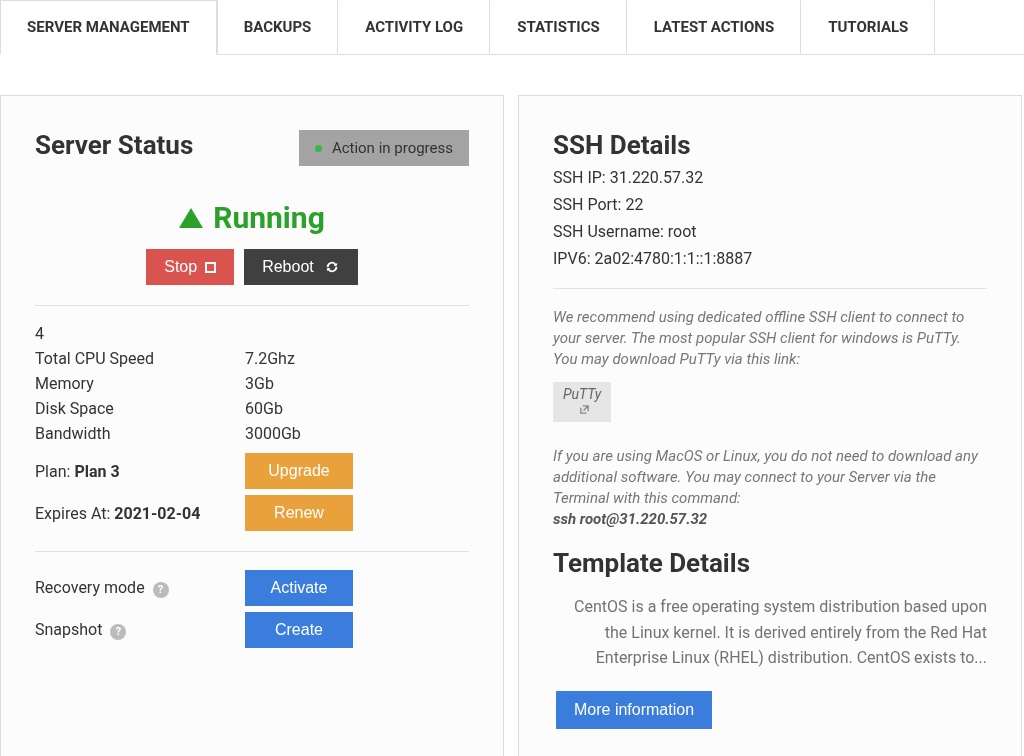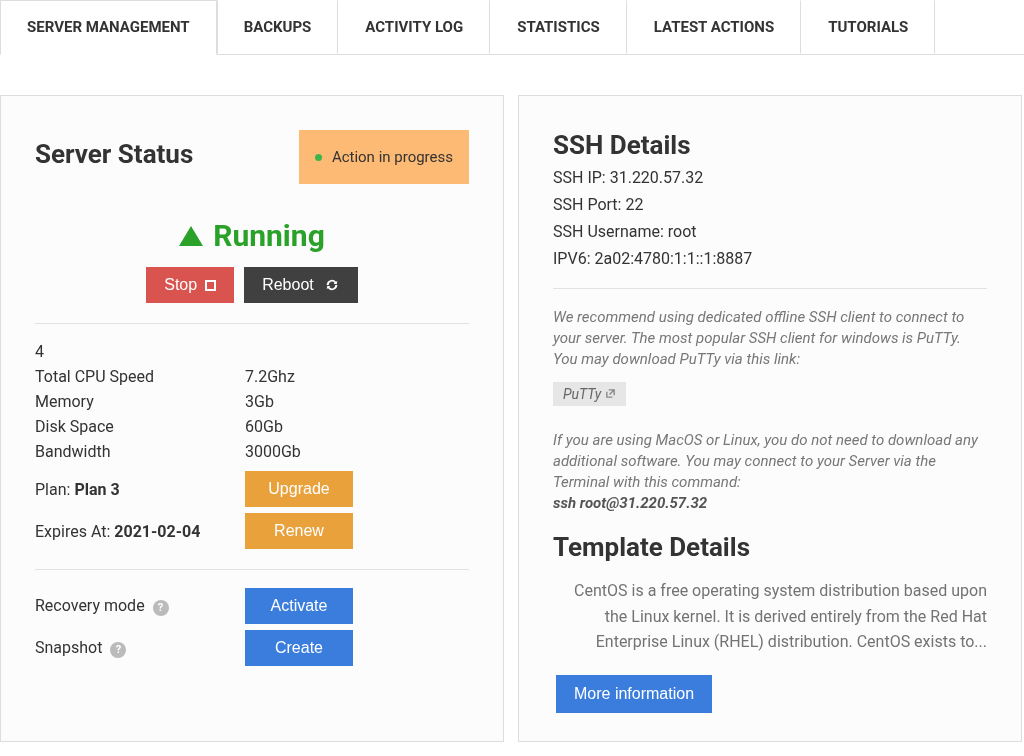--- a/index.html
+++ b/index.html
@@ -60,22 +60,22 @@
   }
 
   
   .status-head {
     display: flex;
     align-items: center;
     justify-content: space-between;
     margin-bottom: 22px;
   }
   .aip-chip {
-    background: #fdba74;
-    padding: 18px 16px;
+    background: #a3a3a3;
+    padding: 9px 16px;
     display: inline-flex;
     align-items: center;
     font-size: 15px;
     color: #333;
   }
   .aip-dot {
     width: 7px; height: 7px;
     border-radius: 50%;
     background: #3bb54a;
     margin-right: 10px;
@@ -167,20 +167,21 @@
     line-height: 1.4;
   }
   .putty-chip {
     background: #e6e6e6;
     display: inline-flex;
     align-items: center;
     padding: 4px 10px;
     font-style: italic;
     color: #666;
     font-size: 14px;
+    flex-direction: column;
   }
   .ext-ic { margin-left: 4px; }
   .ext-ic svg { width: 11px; height: 11px; stroke: #888; fill: none; stroke-width: 1.5; }
   .cmd { font-style: italic; font-weight: 700; color: #555; }
   .template-title { margin-top: 18px; }
   .template-desc { font-size: 16px; line-height: 1.6; margin: 16px 0 20px 0; color: #737373; text-align: right; }
 </style>
 </head>
 <body>
 

